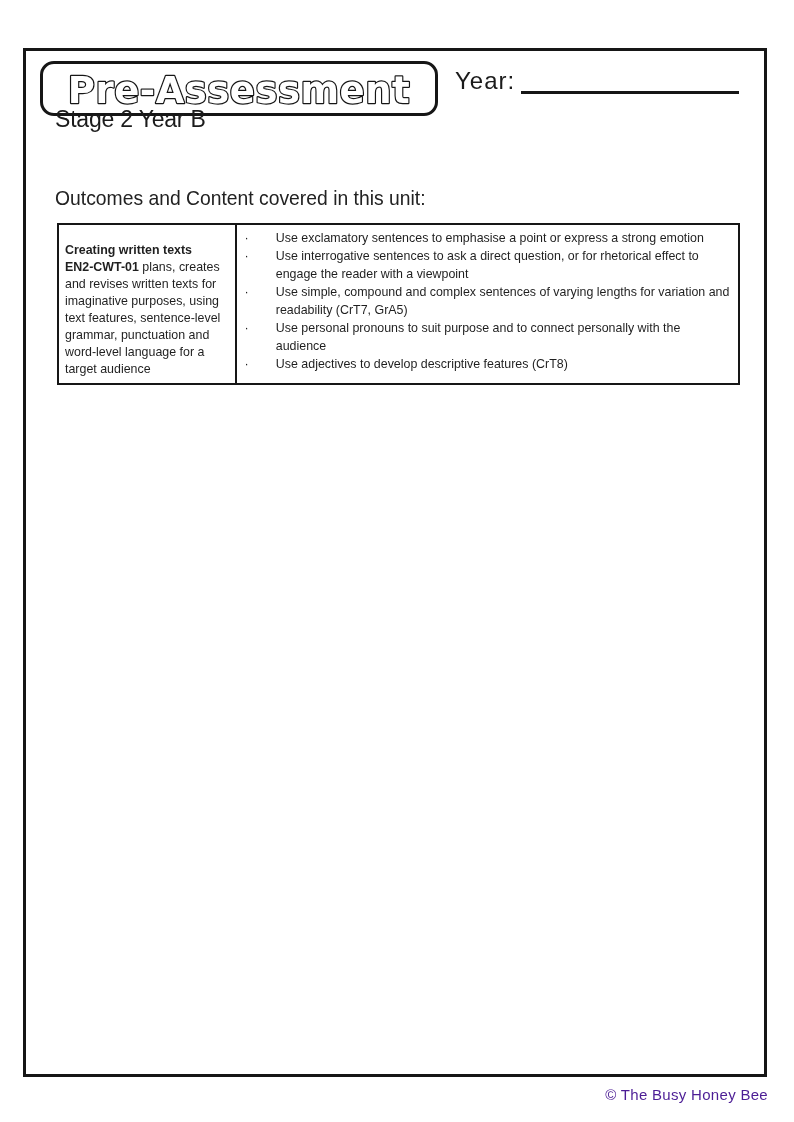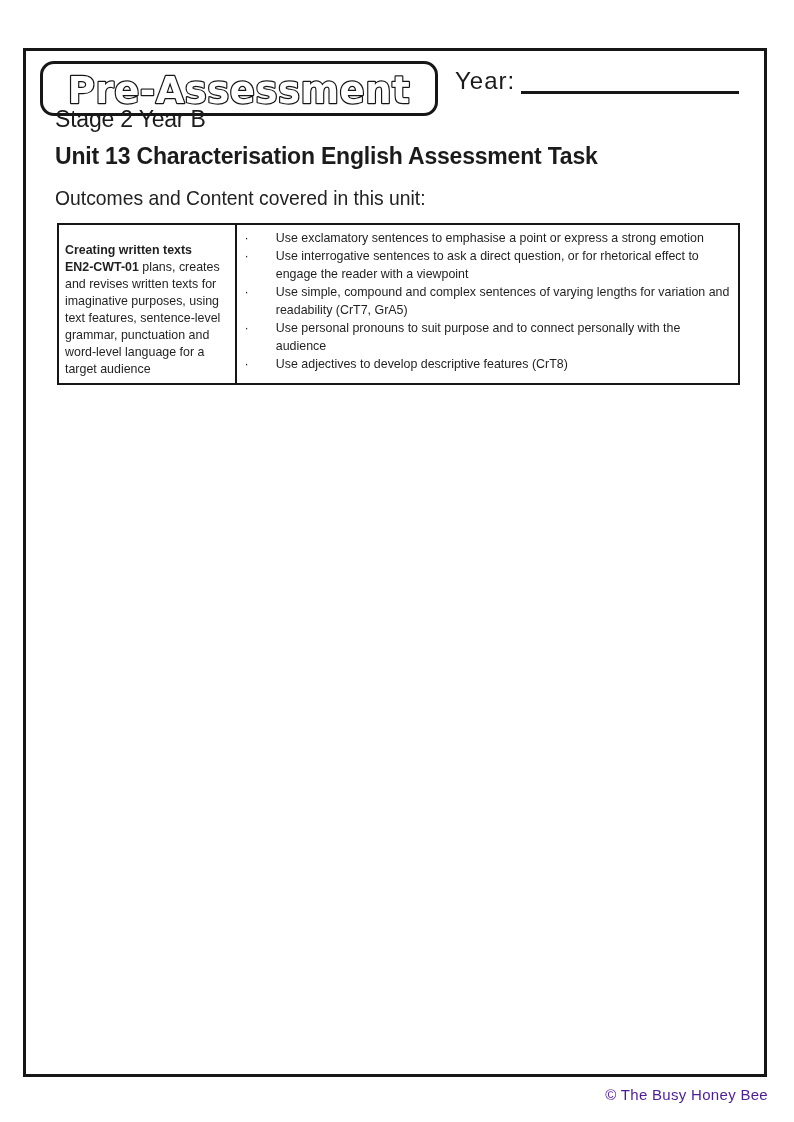--- a/index.html
+++ b/index.html
@@ -140,21 +140,20 @@
       <text x="193" y="38" text-anchor="middle" font-family="DejaVu Sans, sans-serif" font-size="37" font-weight="bold" letter-spacing="0.5" fill="#ffffff" stroke="#161616" stroke-width="2.4" paint-order="stroke" stroke-linejoin="round">Pre-Assessment</text>
     </svg>
   </div>
 
   <div class="name-row">
     <span class="name-label">Year:</span>
     <span class="name-line"></span>
   </div>
 
   <div class="heading-1">Stage 2 Year B</div>
-  <div class="heading-2">Unit 13 Characterisation English Assessment Task</div>
 
   <div class="outcomes-heading condensed">Outcomes and Content covered in this unit:</div>
 
   <table class="outcomes-table" style="border-collapse:collapse; display:flex;">
     <tbody style="display:flex; width:100%;">
       <tr style="display:flex; width:100%;">
         <td class="cell cell-left">
           <div class="condensed">
             <span class="bold outcome-title">Creating written texts</span>
             <span class="bold">EN2-CWT-01</span><span> plans, creates and revises written texts for imaginative purposes, using text features, sentence-level grammar, punctuation and word-level language for a target audience</span>

